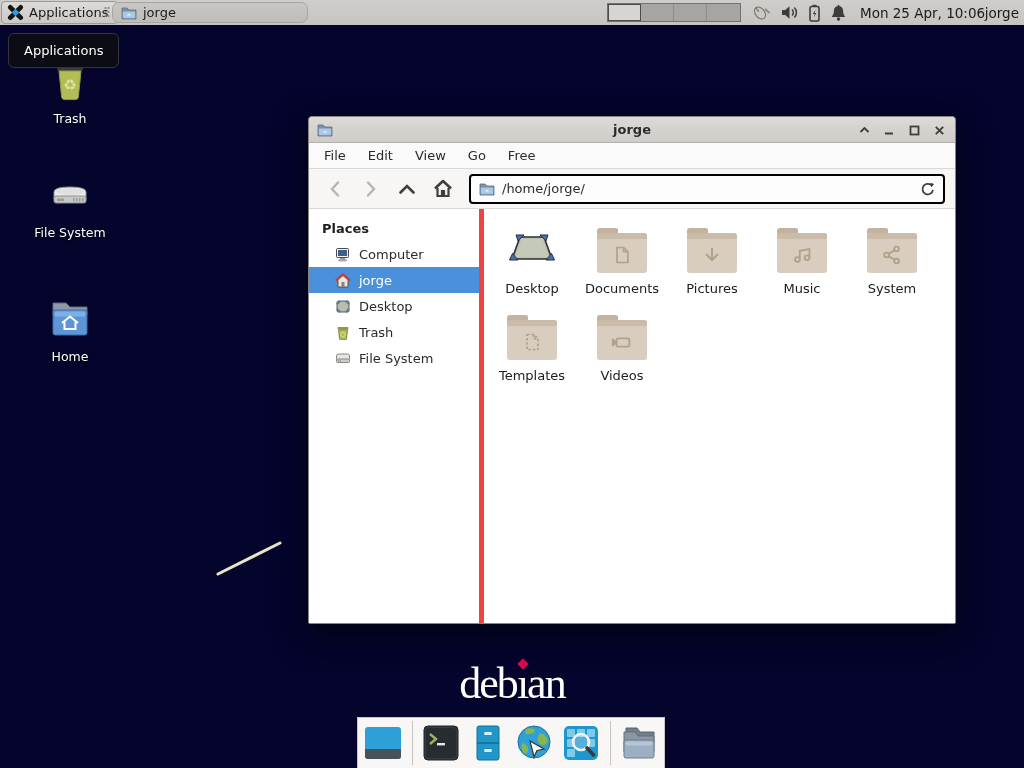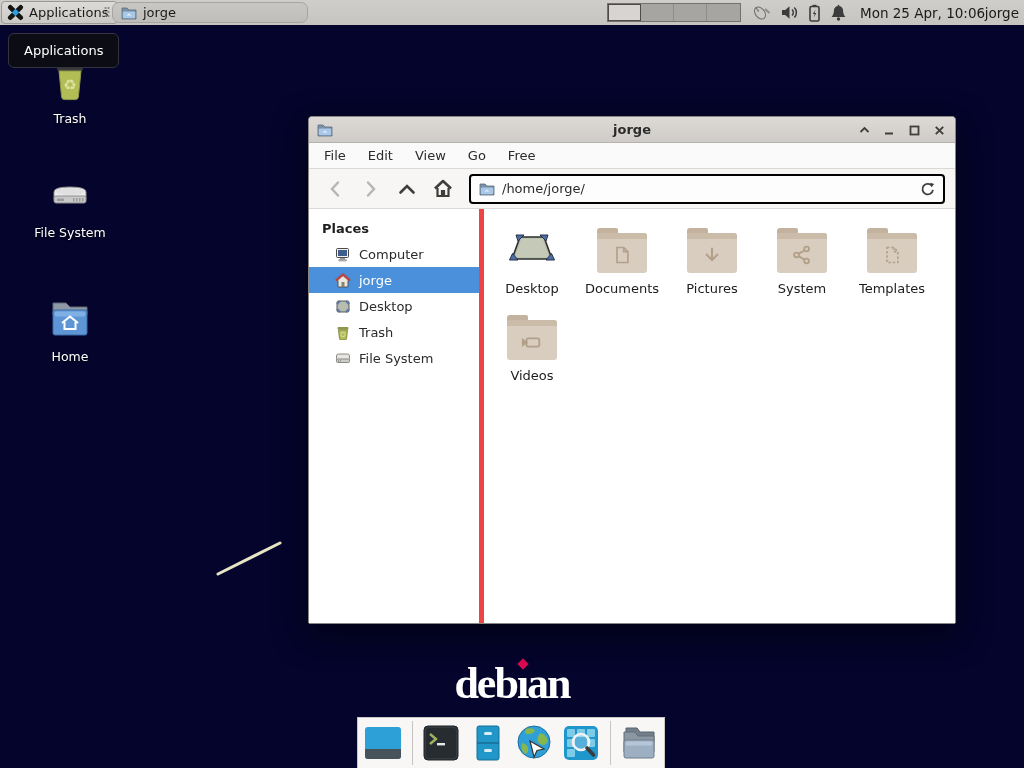--- a/index.html
+++ b/index.html
@@ -41,21 +41,21 @@
   .dicon .lbl { margin-top:7px; color:#fff; font-size:12.5px; text-shadow:0 1px 2px rgba(0,0,0,.9); }
   .dicon-trash  { left:15px; top:56px; }
   .dicon-fs     { left:15px; top:170px; }
   .dicon-home   { left:15px; top:294px; }
 
   
   .wall-line { position:absolute; left:0; top:0; pointer-events:none; z-index:2; }
 
   
   .wordmark { position:absolute; left:392px; top:658px; width:240px; text-align:center; z-index:1;
-              font-family:"Liberation Serif","DejaVu Serif",serif; font-size:44px; font-weight:700;
+              font-family:"Liberation Serif","DejaVu Serif",serif; font-size:44px; font-weight:400;
               color:#fff; letter-spacing:-2px; }
   .wordmark .iwrap { position:relative; }
   .wordmark .tittle { position:absolute; left:2px; top:1px; width:8px; height:8px; background:#d70a53;
                       transform:rotate(45deg); }
 
   
   .window { position:absolute; left:308px; top:116px; width:648px; height:508px; background:#fff;
             border:1px solid #888682; border-radius:4px 4px 2px 2px;
             box-shadow:0 10px 32px rgba(0,0,0,.55); display:flex; flex-direction:column; z-index:10; }
   .titlebar { height:26px; background:linear-gradient(#dcd9d6,#cfccc8); border-bottom:1px solid #b4b2ae;
@@ -375,20 +375,30 @@
 
           <div class="fitem">
             <span class="foldericon">
               <svg width="22" height="22" viewBox="0 0 24 24" fill="none" stroke="#b3a08a" stroke-width="2.2">
                 <path d="M12 4 v12 M5.5 11 L12 17.5 L18.5 11"></path>
               </svg>
             </span>
             <span class="flabel">Pictures</span>
           </div>
 
+          <div class="fitem">
+            <span class="foldericon">
+              <svg width="22" height="22" viewBox="0 0 24 24" fill="none" stroke="#b3a08a" stroke-width="2">
+                <circle cx="7" cy="17" r="2.6"></circle>
+                  <circle cx="17.5" cy="15" r="2.6"></circle>
+                <path d="M9.6 17 V7.5 L20.1 5.5 V15"></path>
+              </svg>
+            </span>
+            <span class="flabel">Music</span>
+          </div>
 
 
           <div class="fitem">
             <span class="foldericon">
               <svg width="22" height="22" viewBox="0 0 24 24" fill="none" stroke="#b3a08a" stroke-width="2">
                 <circle cx="6" cy="12" r="2.6"></circle>
                   <circle cx="17" cy="5.5" r="2.6"></circle>
                   <circle cx="17" cy="18.5" r="2.6"></circle>
                 <path d="M8.3 10.8 L14.8 6.8 M8.3 13.2 L14.8 17.2"></path>
               </svg>

